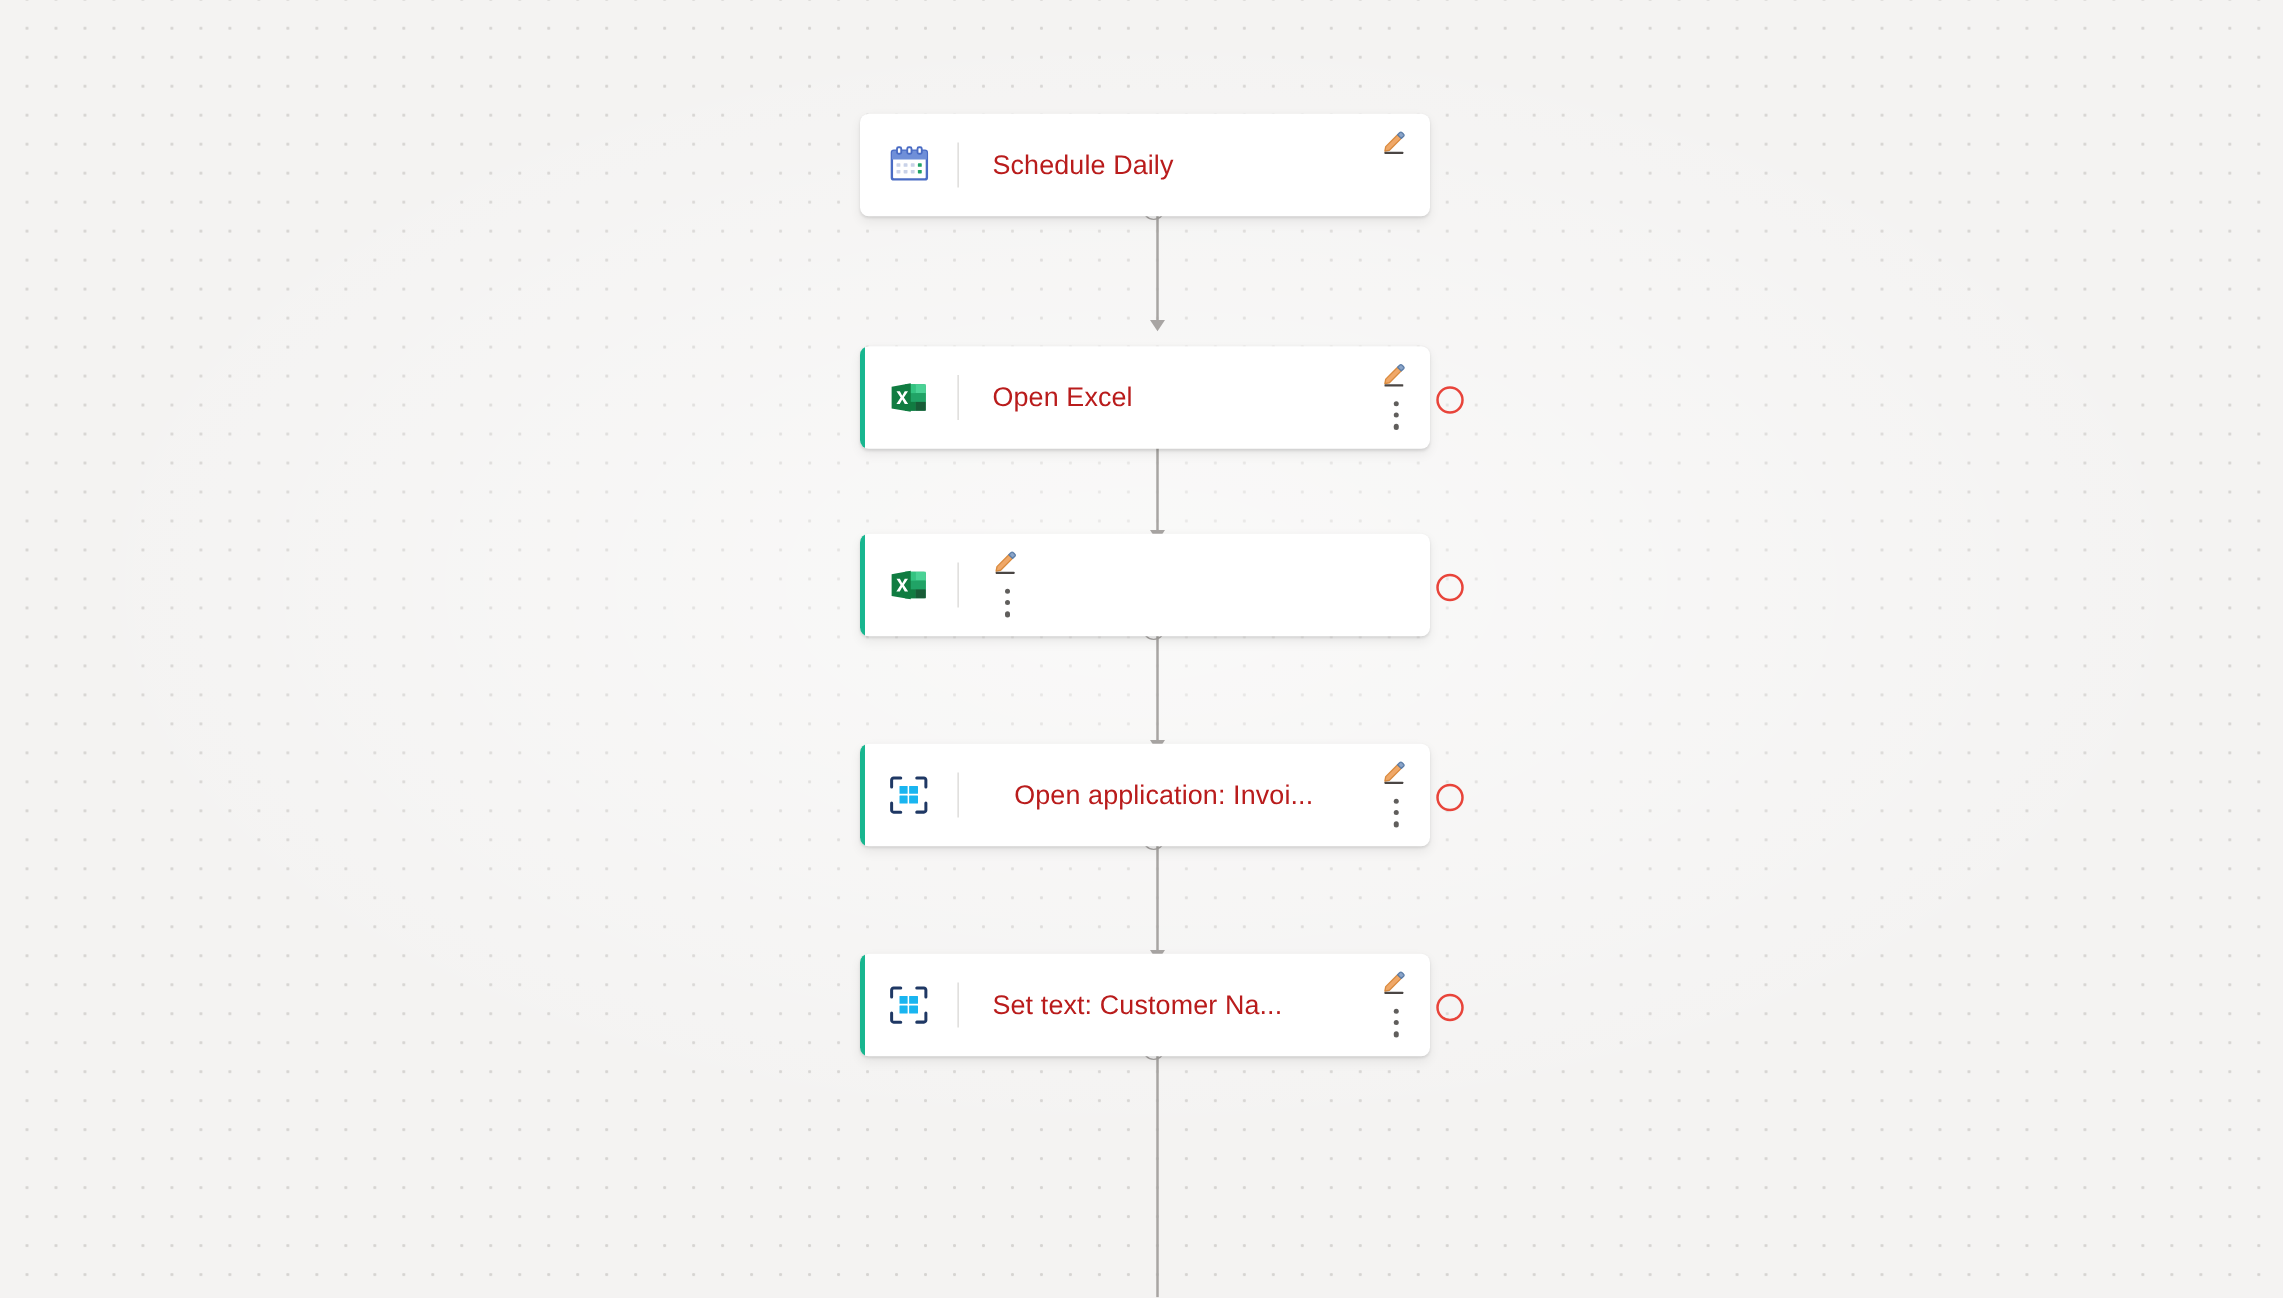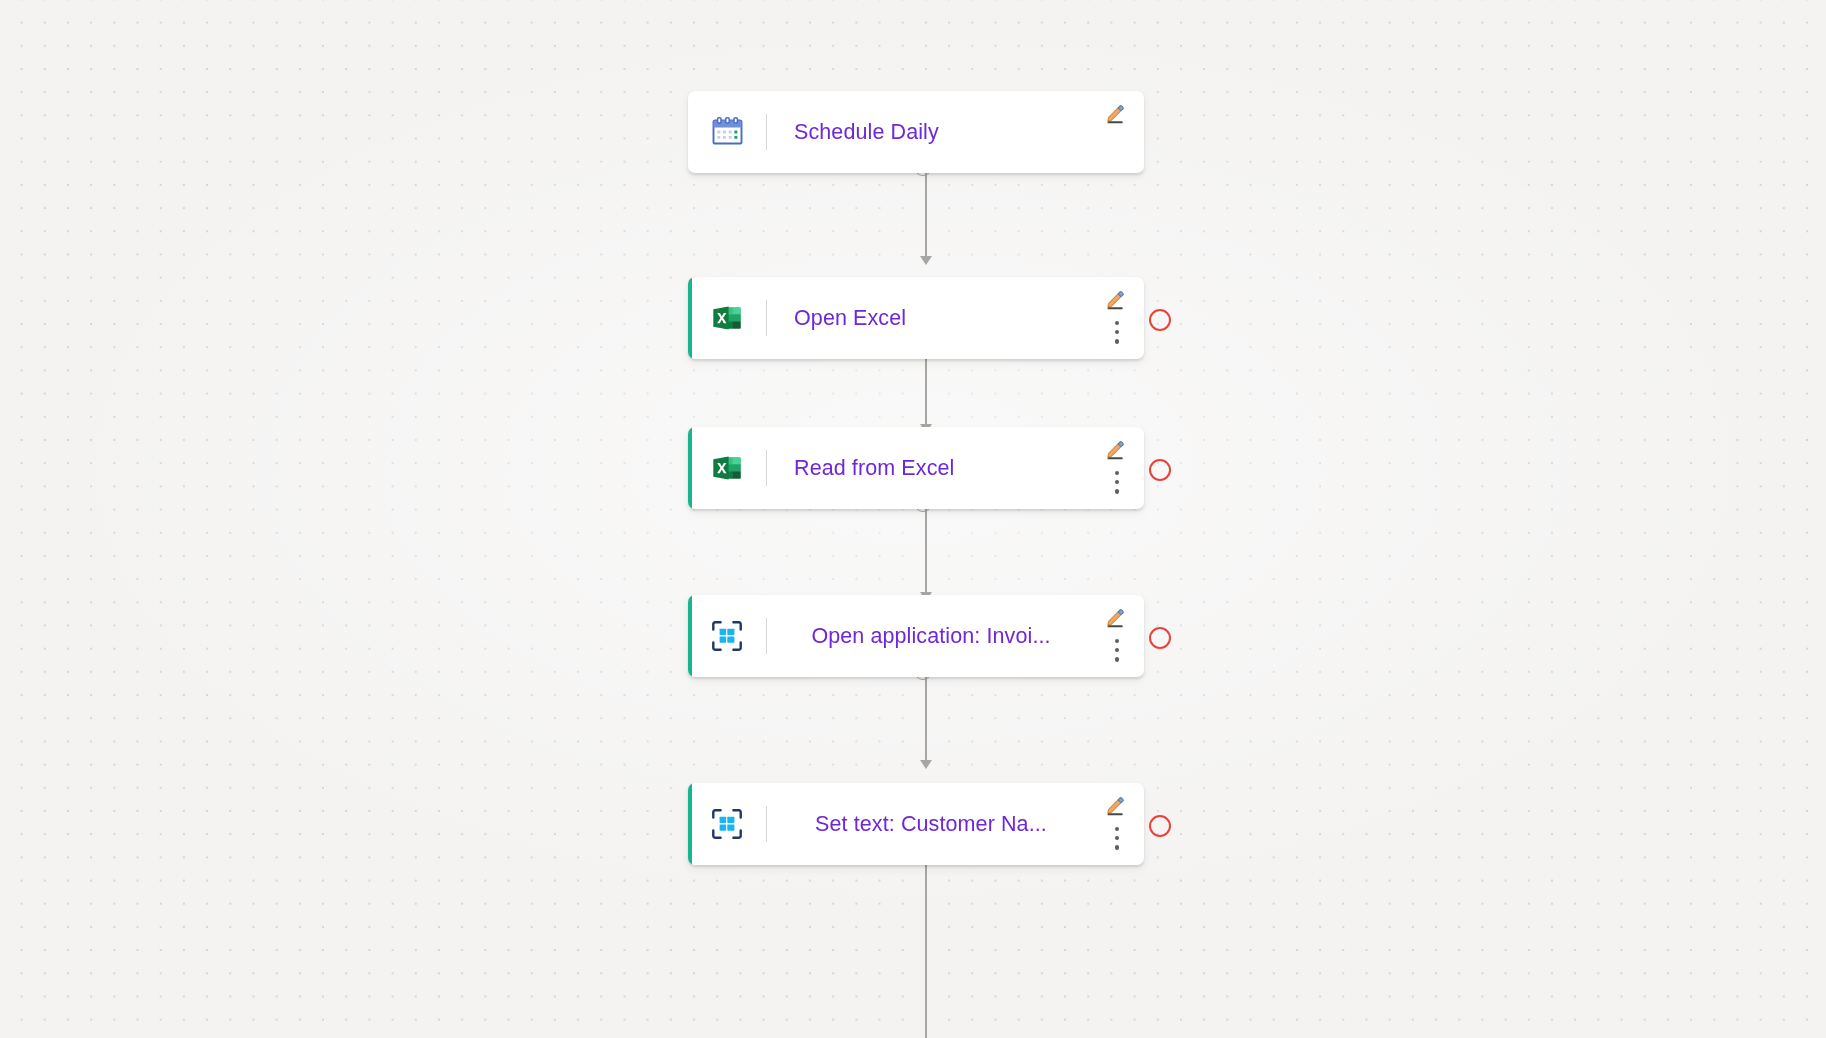--- a/index.html
+++ b/index.html
@@ -95,21 +95,21 @@
     height: 36px;
     background: #d8d6d4;
     flex: 0 0 1px;
   }
   .node-label {
     position: relative;
     flex: 1;
     padding-left: 27px;
     padding-right: 10px;
     font-size: 21.5px;
-    color: #6d28d9;
+    color: #b91c1c;
     letter-spacing: 0.1px;
     white-space: nowrap;
     overflow: hidden;
   }
 
   
   .node-actions {
     position: relative;
     width: 66px;
     min-width: 66px;
@@ -311,21 +311,20 @@
             <rect x="21.4" y="5.4" width="8.2" height="7.1" fill="#4ad295"></rect>
             <rect x="21.4" y="12.5" width="8.2" height="7" fill="#21a366"></rect>
             <rect x="13.2" y="19.5" width="8.2" height="7.1" fill="#107c41"></rect>
             <rect x="21.4" y="19.5" width="8.2" height="7.1" fill="#185c37"></rect>
             <path d="M2.3 7.3 17.6 4.6v22.8L2.3 24.7z" fill="#107c41"></path>
             <path d="M6.2 10.9h2.7l1.9 3.6 2-3.6h2.6l-3.3 5.1 3.4 5.2h-2.7l-2-3.7-2 3.7H6.1l3.4-5.2z" fill="#ffffff"></path>
           </svg>
         </span>
       </div>
       <div class="divider"></div>
-      <div class="node-label">Read from Excel</div>
       <div class="node-actions">
         <span class="edit-btn">
           <svg class="ico" width="22" height="22" viewBox="0 0 22 22">
             <path d="M4.6 14.3 14.1 4.8l2.9 2.9-9.5 9.5-3.6.7z" fill="#f0a868" stroke="#d98b3f" stroke-width="1.1" stroke-linejoin="round"></path>
             <path d="M14.1 4.8 15.9 3a1.1 1.1 0 0 1 1.6 0l1.4 1.4a1.1 1.1 0 0 1 0 1.6L17 7.7z" fill="#8aa4c8" stroke="#5d7ea8" stroke-width="1.1" stroke-linejoin="round"></path>
             <rect x="3.6" y="18.3" width="15" height="1.9" rx="0.5" fill="#4a4644"></rect>
           </svg>
         </span>
         <span class="kebab">
             <i></i>
@@ -370,21 +369,21 @@
         </span>
         <span class="kebab">
             <i></i>
             <i></i>
             <i></i>
           </span>
       </div>
       <span class="status-ring"></span>
     </div>
 
-    <div class="node" style="top:783px;text-align:center;">
+    <div class="node" style="top:763px;">
       <div class="card-clip">
         <div class="accent"></div>
       </div>
       <div class="node-icon">
         <span>
           <svg class="ico" width="34" height="34" viewBox="0 0 34 34">
             <g fill="none" stroke="#1f3864" stroke-width="2.4" stroke-linecap="round" stroke-linejoin="round">
               <path d="M3.3 10.6V4.9a1.6 1.6 0 0 1 1.6-1.6h5.7"></path>
               <path d="M23.4 3.3h5.7a1.6 1.6 0 0 1 1.6 1.6v5.7"></path>
               <path d="M30.7 23.4v5.7a1.6 1.6 0 0 1-1.6 1.6h-5.7"></path>

